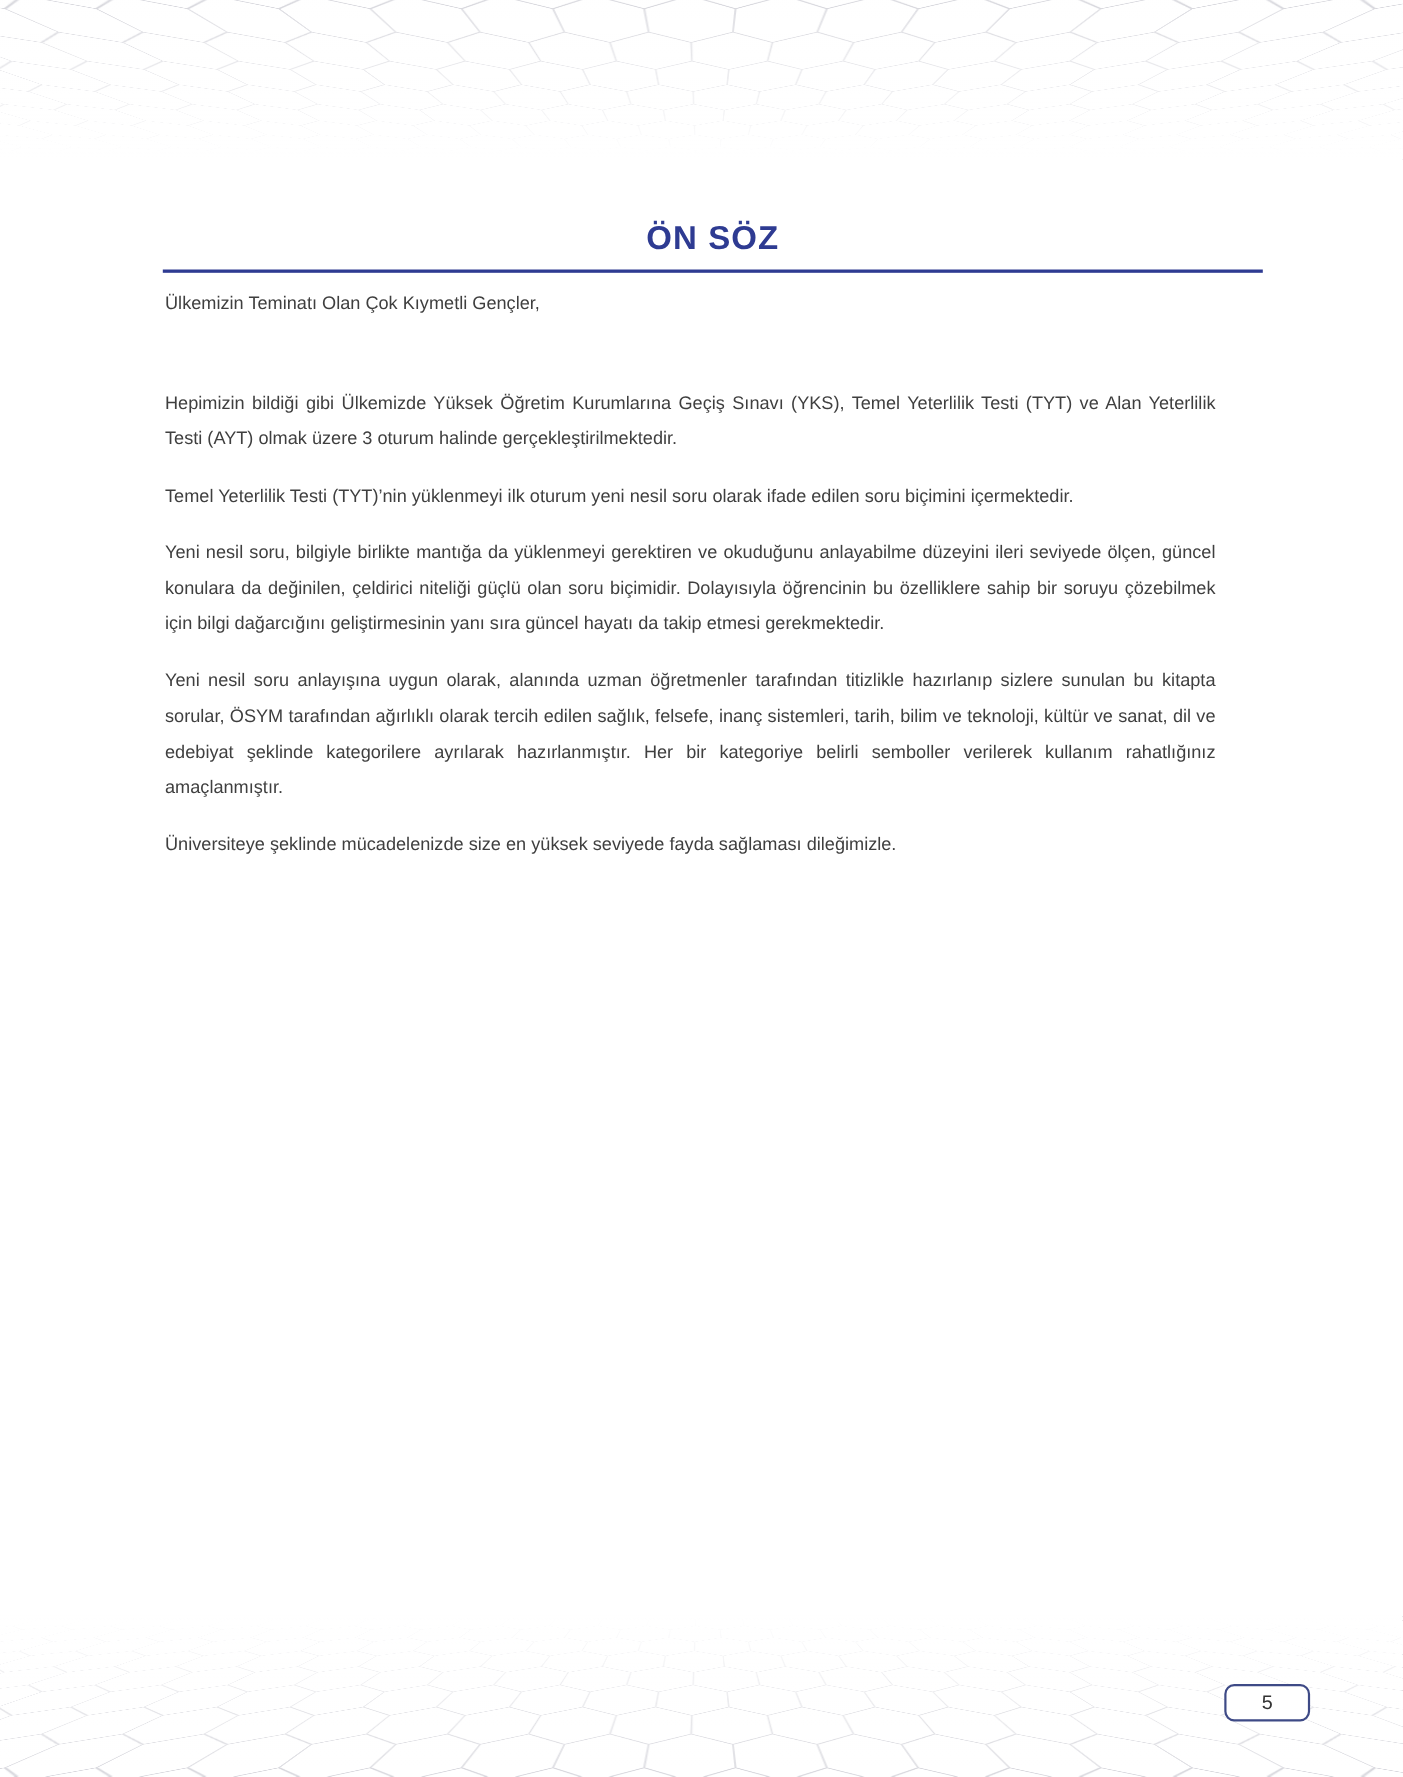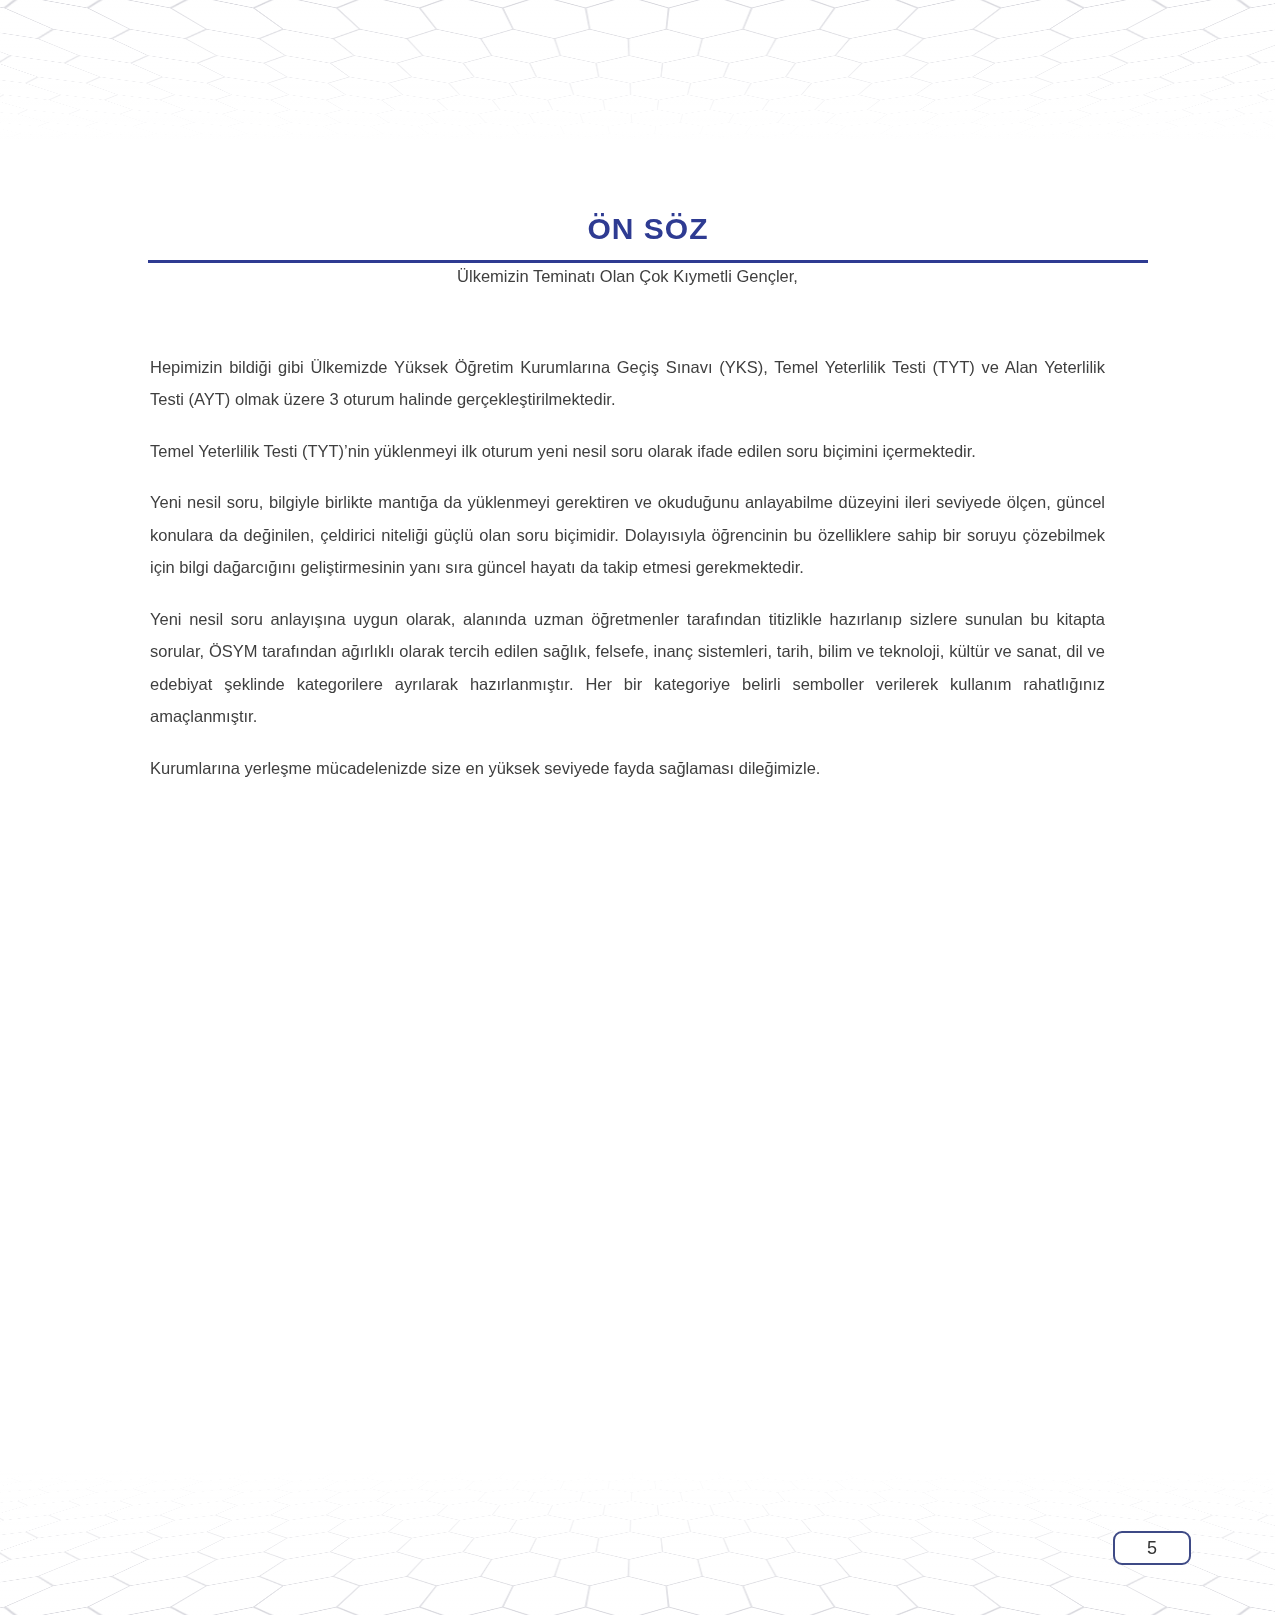--- a/index.html
+++ b/index.html
@@ -39,38 +39,38 @@
   .hex-band.bottom .hex-fade {
     background: linear-gradient(to top, rgba(255,255,255,0) 0%, rgba(255,255,255,0.55) 55%, #ffffff 94%);
   }
 
   
   .title-block {
     position: absolute; left: 148px; top: 198px; width: 1000px;
     text-align: center;
   }
   .page-title {
-    margin: 14px; padding: 0;
+    margin: 2px; padding: 0;
     font-size: 30px; font-weight: bold;
     letter-spacing: 1px;
     color: var(--accent, #2e3b92);
   }
   .title-underline {
     margin-top: 11px;
     height: 3px;
     background: var(--accent, #2e3b92);
   }
 
   
   .content {
     position: absolute; left: 150px; top: 260px; width: 955px;
     color: var(--body_text, #3f3f3f);
     font-size: 16.5px; line-height: 32.5px;
   }
-  .salutation { margin: 0 0 58px 0; text-align: center; }
+  .salutation { margin: 0 0 58px 0; }
   .para {
     margin: 0 0 19px 0;
     text-align: justify;
   }
 
   
   .page-badge {
     position: absolute; left: 1113px; top: 1531px;
     width: 74px; height: 30px;
     background: #ffffff;
@@ -120,20 +120,20 @@
     <h1 class="page-title">ÖN SÖZ</h1>
     <div class="title-underline"></div>
   </div>
 
   <section class="content">
     <p class="salutation">Ülkemizin Teminatı Olan Çok Kıymetli Gençler,</p>
     <p class="para">Hepimizin bildiği gibi Ülkemizde Yüksek Öğretim Kurumlarına Geçiş Sınavı (YKS), Temel Yeterlilik Testi (TYT) ve Alan Yeter­lilik Testi (AYT) olmak üzere 3 oturum halinde gerçekleştirilmektedir.</p>
     <p class="para">Temel Yeterlilik Testi (TYT)’nin yüklenmeyi ilk oturum yeni nesil soru olarak ifade edilen soru biçimini içermektedir.</p>
     <p class="para">Yeni nesil soru, bilgiyle birlikte mantığa da yüklenmeyi gerektiren ve okuduğunu anlayabilme düzeyini ileri seviyede ölçen, güncel konulara da değinilen, çeldirici niteliği güçlü olan soru biçimidir. Dolayısıyla öğrencinin bu özelliklere sahip bir soruyu çözebilmek için bilgi dağarcığını geliştirmesinin yanı sıra güncel hayatı da takip etmesi gerekmektedir.</p>
     <p class="para">Yeni nesil soru anlayışına uygun olarak, alanında uzman öğretmenler tarafından titizlikle hazırlanıp sizlere sunulan bu kitapta sorular, ÖSYM tarafından ağırlıklı olarak tercih edilen sağlık, felsefe, inanç sistemleri, tarih, bilim ve teknoloji, kültür ve sanat, dil ve edebiyat şeklinde kategorilere ayrılarak hazırlanmıştır. Her bir kategoriye belirli semboller verilerek kullanım rahatlığınız amaçlanmıştır.</p>
-    <p class="para">Kurumlarına yerleşme mücadelenizde size en yüksek seviyede fayda sağlaması dileğimizle.</p>
+    <p class="para">Üniversiteye şeklinde mücadelenizde size en yüksek seviyede fayda sağlaması dileğimizle.</p>
   </section>
 
   <div class="page-badge">
     <span>5</span>
   </div>
 
 </div>
 
 </body></html>

